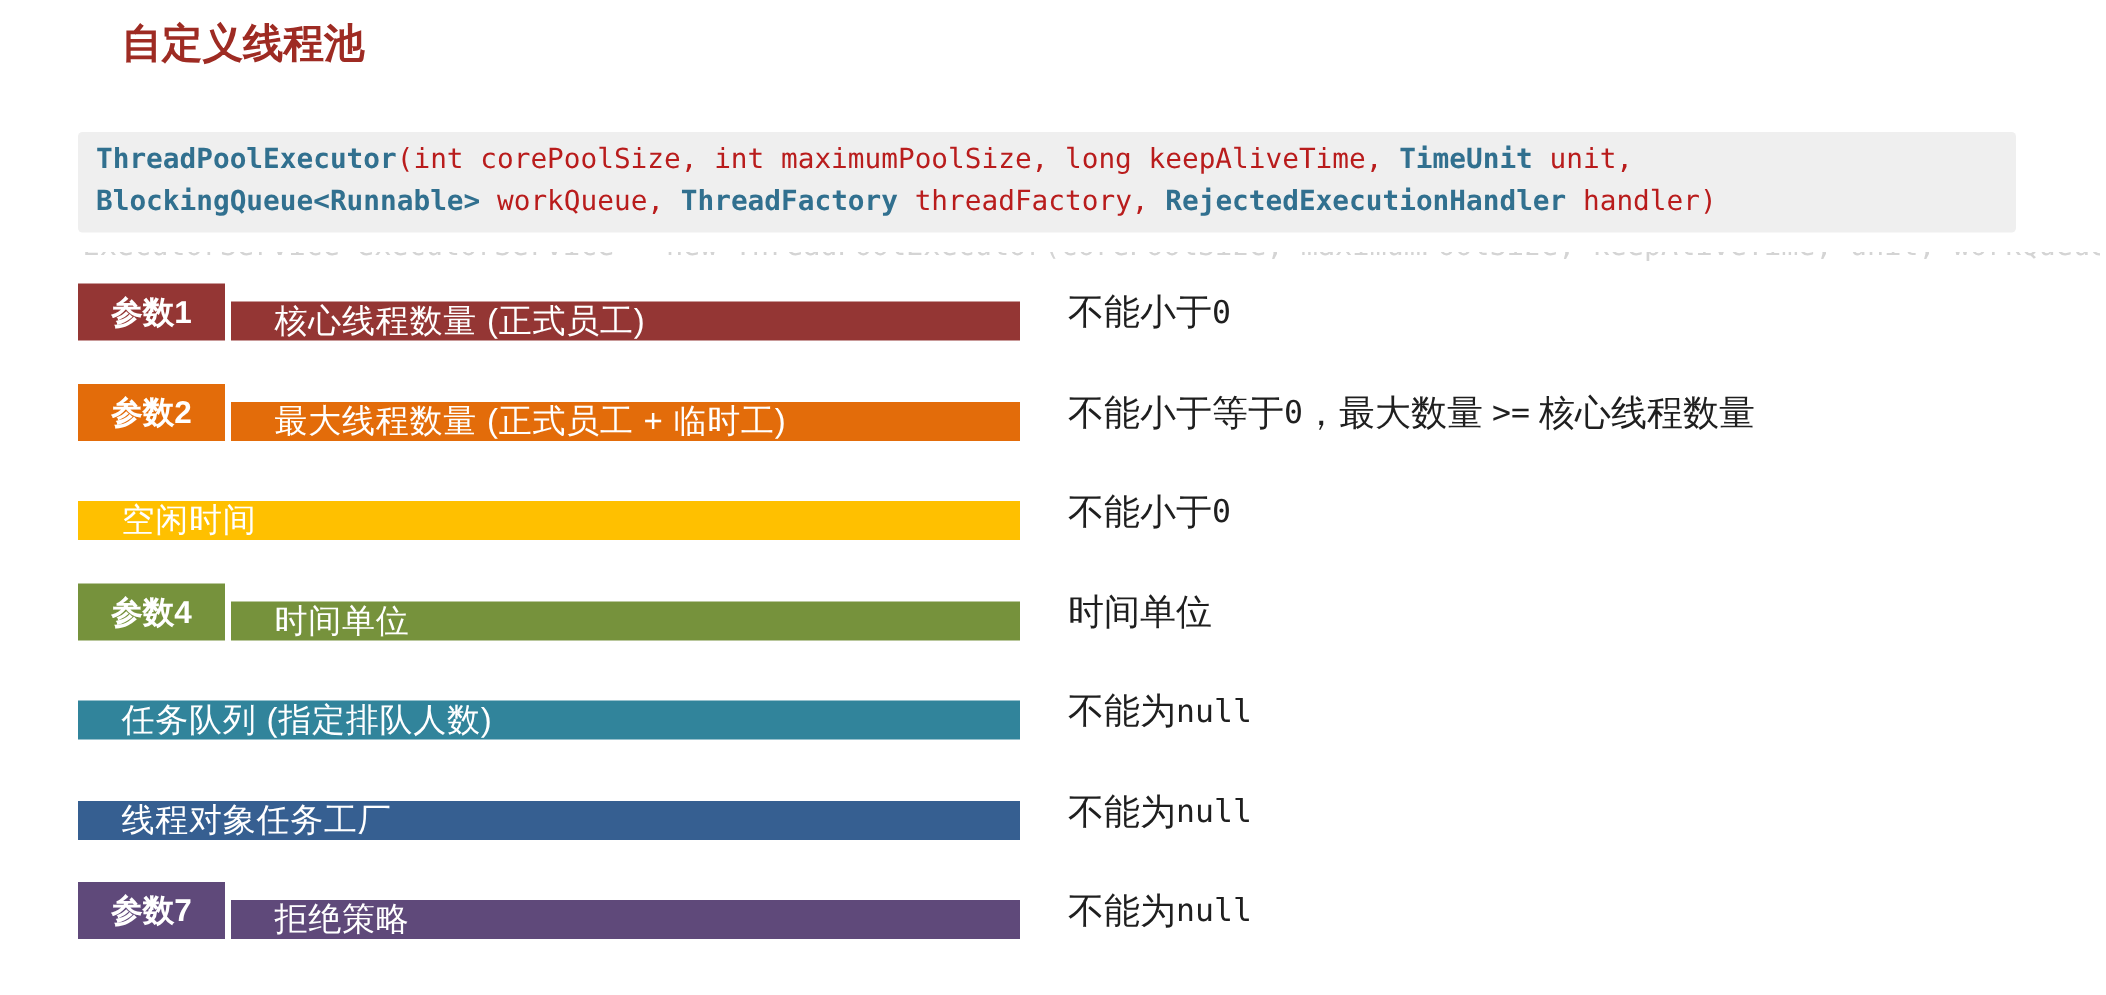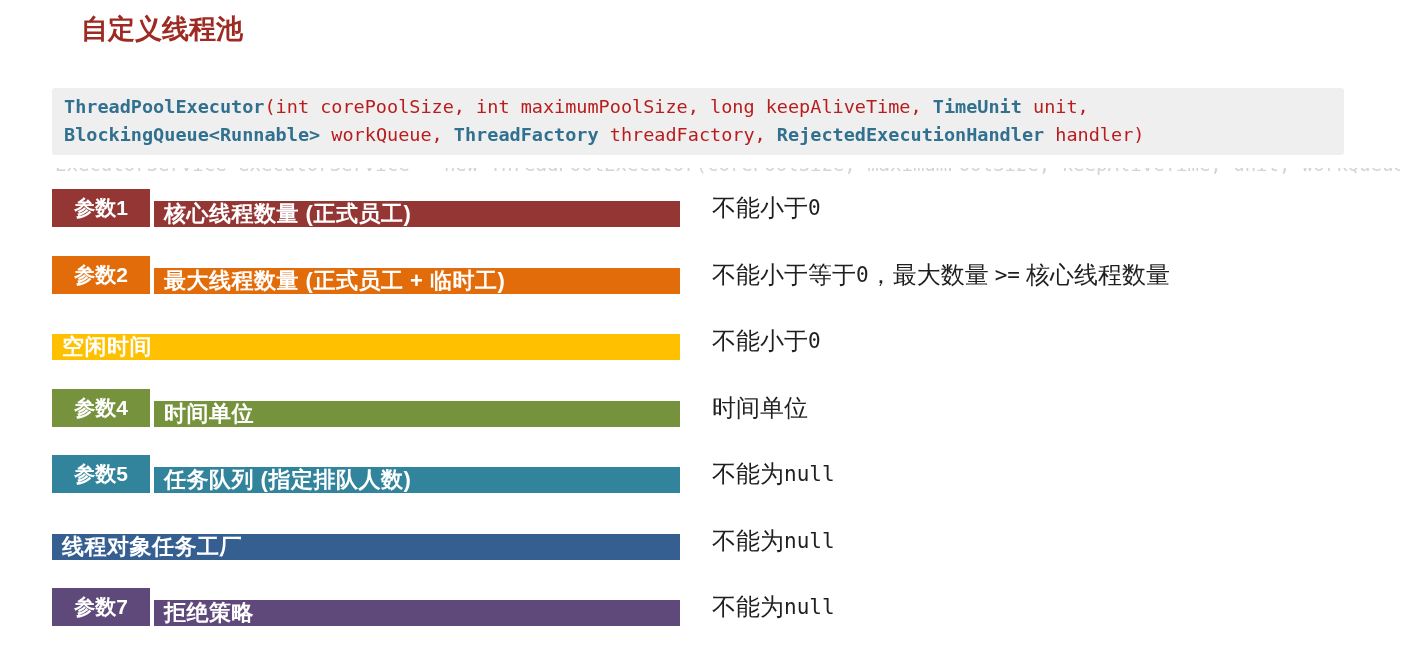--- a/index.html
+++ b/index.html
@@ -50,23 +50,23 @@
     display:flex;width:628px;flex:0 0 628px;
   }
   .param-badge{
     flex:0 0 98px;display:flex;align-items:center;justify-content:center;
     color:#ffffff;font-weight:bold;font-size:21px;
     font-family:"Liberation Sans",sans-serif;
     margin-right:4px;
   }
   .param-label{
     flex:1 1 auto;display:flex;align-items:center;
-    color:#ffffff;font-weight:bold;font-size:22px;
+    color:#ffffff;font-weight:normal;font-size:22px;
     font-family:"Liberation Sans",sans-serif;
-    padding-left:10px;letter-spacing:0.5px;margin-top:12px;
+    padding-left:29px;letter-spacing:0.5px;margin-top:12px;
   }
   .param-note{
     display:flex;align-items:center;margin-left:32px;
     font-family:"Liberation Serif","DejaVu Serif",serif;
     font-size:24px;color:#1f1f1f;white-space:pre;
   }
   .param-note .mono{
     font-family:"DejaVu Sans Mono","Liberation Mono",monospace;
     font-size:21px;
   }
@@ -111,21 +111,20 @@
   <div class="param-row">
     <div class="param-bar">
       <div class="param-badge" style="background: rgb(118, 146, 60);">参数4</div>
       <div class="param-label" style="background: rgb(118, 146, 60);">时间单位</div>
     </div>
     <div class="param-note">时间单位</div>
   </div>
 
   <div class="param-row">
     <div class="param-bar">
-      <div class="param-badge" style="background: rgb(49, 132, 155);">参数5</div>
       <div class="param-label" style="background: rgb(49, 132, 155);">任务队列 (指定排队人数)</div>
     </div>
     <div class="param-note">不能为<span class="mono">null</span></div>
   </div>
 
   <div class="param-row">
     <div class="param-bar">
       <div class="param-label" style="background: rgb(54, 95, 145);">线程对象任务工厂</div>
     </div>
     <div class="param-note">不能为<span class="mono">null</span></div>

